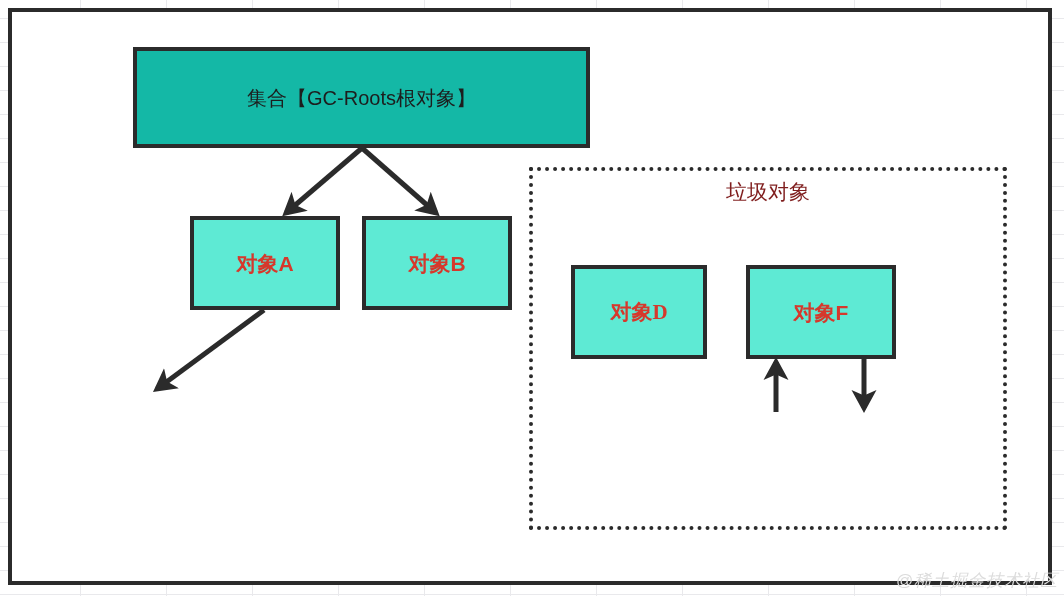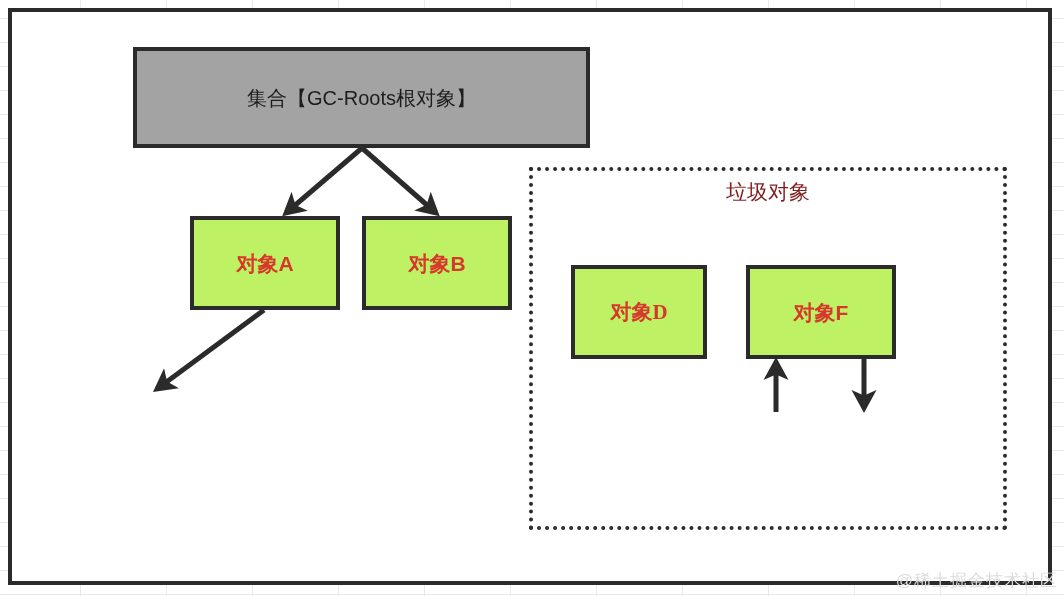--- a/index.html
+++ b/index.html
@@ -45,28 +45,28 @@
     align-items: center;
     justify-content: center;
     z-index: 4;
   }
   .node-label {
     font-size: 21px;
     line-height: 1;
     white-space: nowrap;
   }
   .node.root {
-    background: #a3a3a3;
+    background: #14b8a6;
   }
   .node.root .node-label {
     color: #1d1d1d;
     font-size: 20px;
   }
   .node.obj {
-    background: #bef264;
+    background: #5eead4;
   }
   .node.obj .node-label {
     color: #d6382c;
     font-weight: bold;
   }
   #garbage-group {
     position: absolute;
     left: 529px;
     top: 167px;
     width: 478px;
@@ -97,20 +97,21 @@
   }
   #watermark {
     position: absolute;
     right: 6px;
     bottom: 4px;
     font-size: 17px;
     color: #dcdcdc;
     letter-spacing: 1px;
     z-index: 6;
     white-space: nowrap;
+    font-style: italic;
   }
 </style>
 </head>
 <body>
 
 <div id="canvas">
 
   <div id="grid-bg"></div>
 
   <div id="outer-frame"></div>

